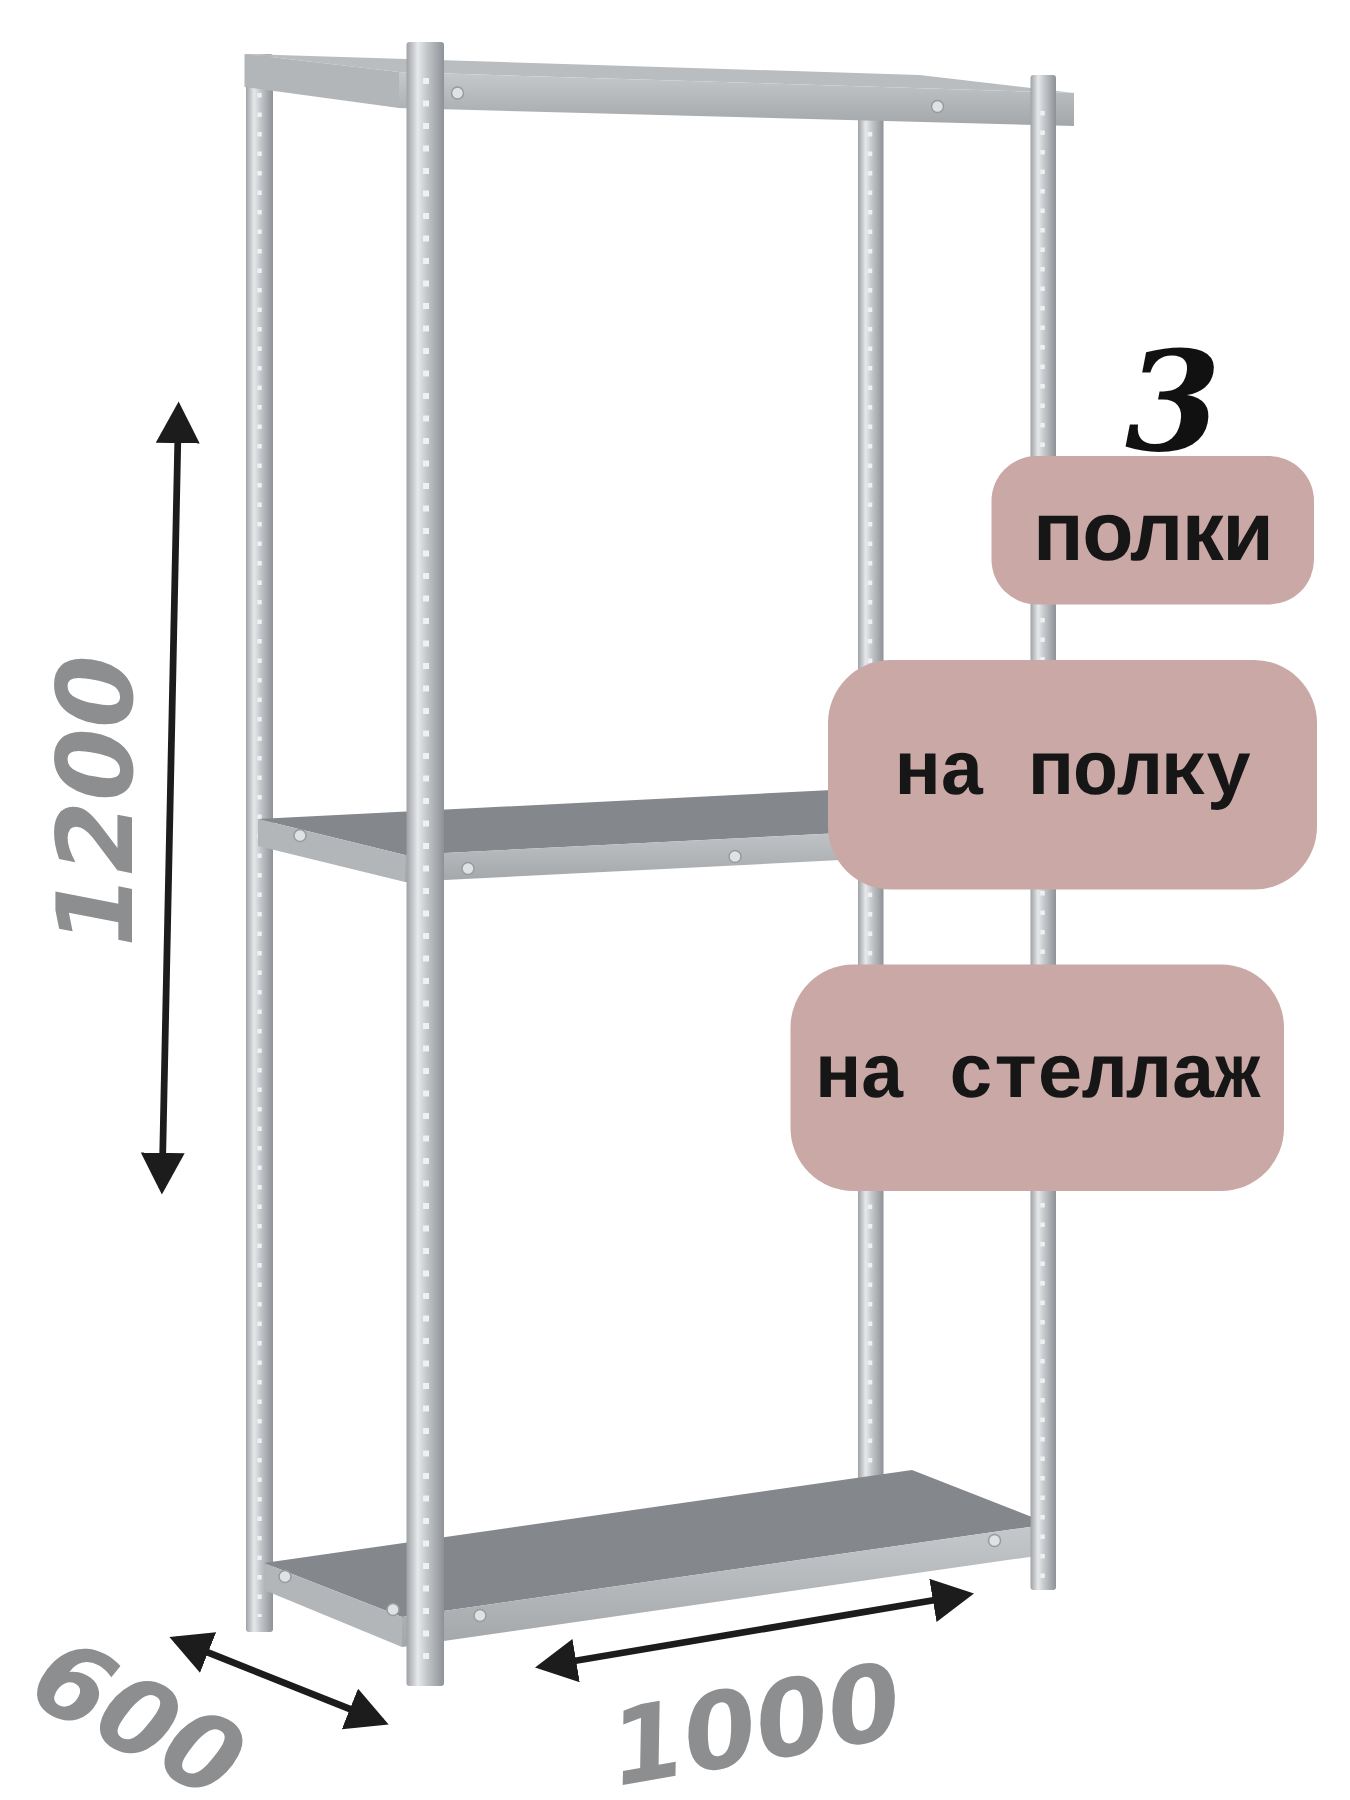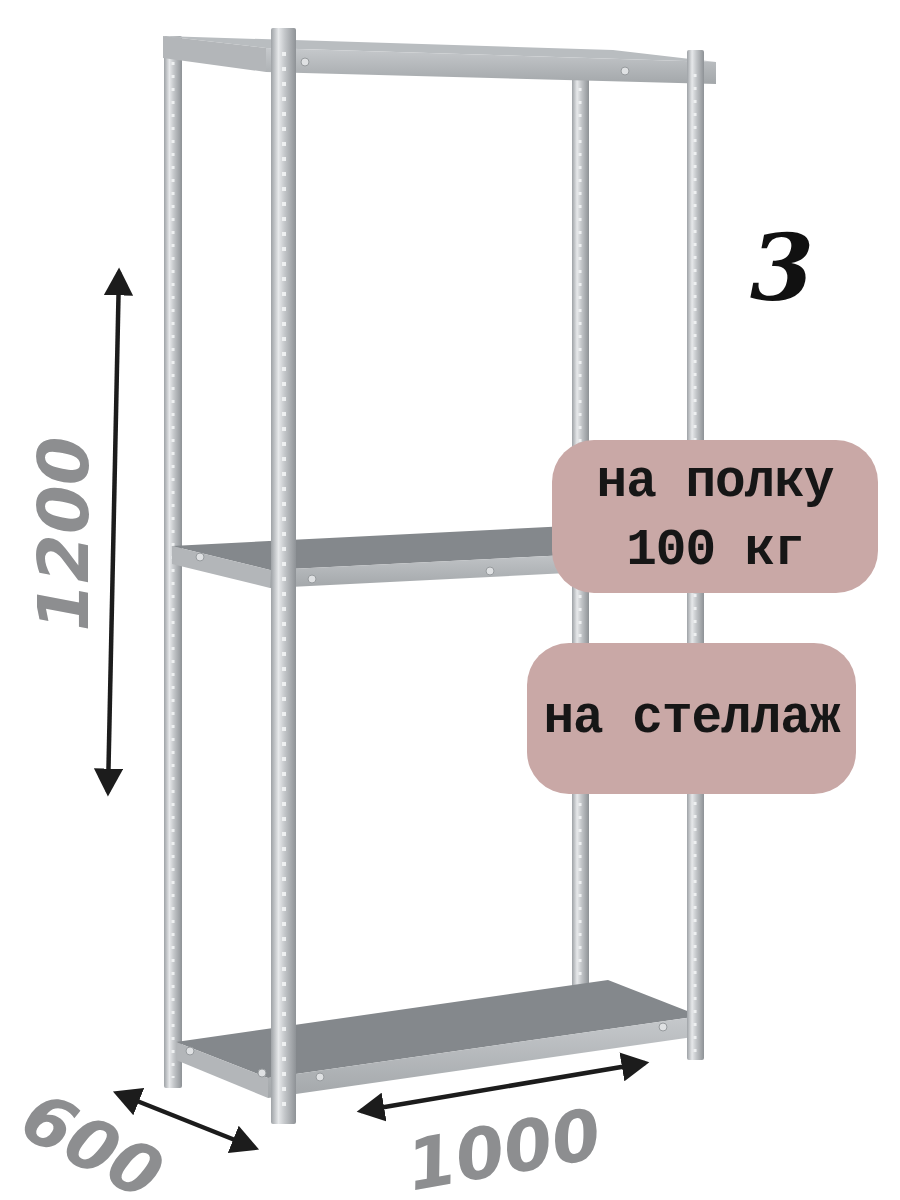--- a/index.html
+++ b/index.html
@@ -123,23 +123,25 @@
     <line class="arrow-line" x1="117" y1="1093" x2="255" y2="1148" marker-start="url(#ah)" marker-end="url(#ah)"></line>
     <line class="arrow-line" x1="361" y1="1111" x2="645" y2="1063" marker-start="url(#ah)" marker-end="url(#ah)"></line>
 
     <text class="dim-label" font-size="70" text-anchor="middle" dominant-baseline="central" transform="translate(64,534) rotate(-90)">1200</text>
     <text class="dim-label" font-size="70" text-anchor="middle" dominant-baseline="central" transform="translate(92,1146) rotate(28)">600</text>
     <text class="dim-label" font-size="70" text-anchor="middle" dominant-baseline="central" transform="translate(504,1150) rotate(-10)">1000</text>
   </svg>
 
   <div class="count-number">3</div>
 
+  <div class="badge badge-count">
+    <span>полки</span>
+  </div>
 
   <div class="badge badge-two-line badge-shelf-load">
     <span>на полку</span>
-    <span>100 кг</span>
   </div>
 
   <div class="badge badge-two-line badge-rack-load">
     <span>на стеллаж</span>
   </div>
 
 </div>
 
 </body></html>

